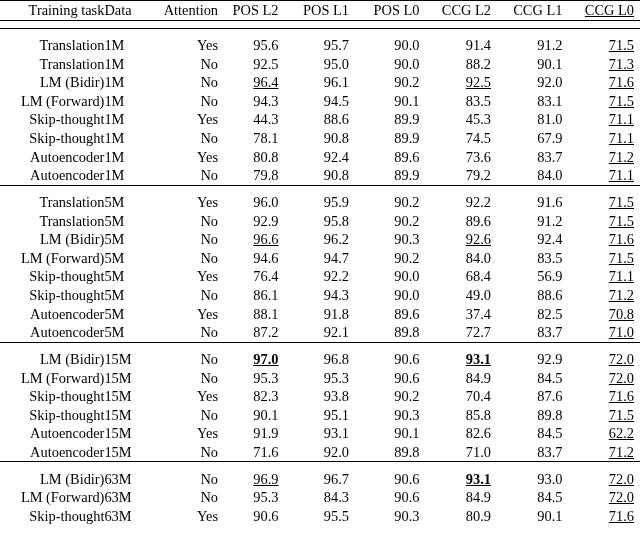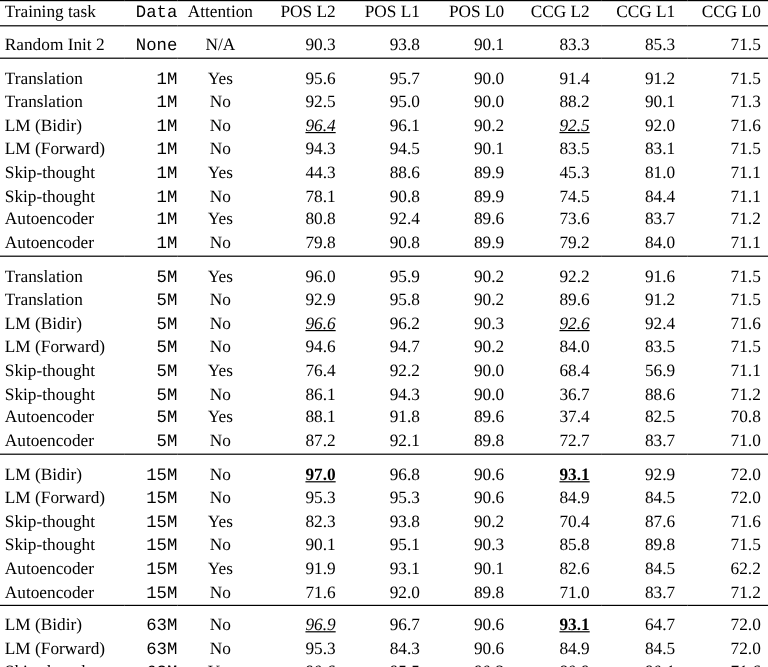--- a/index.html
+++ b/index.html
@@ -26,37 +26,37 @@
     line-height: 1.0;
   }
   table.results td,
   table.results th {
     padding: 2.1px 0 2.1px 0;
     vertical-align: baseline;
     white-space: nowrap;
     font-weight: normal;
   }
   
-  .c-task  { text-align: left;  width: 108px; padding-left: 4px !important; }
-  .c-data  { text-align: right;  width: 48px; font-family: Liberation Mono, monospace; }
-  .c-attn  { text-align: center;  width: 80px; }
+  .c-task  { text-align: right;  width: 108px; padding-left: 4px !important; }
+  .c-data  { text-align: left;  width: 48px; }
+  .c-attn  { text-align: right;  width: 80px; }
   .c-num   { text-align: right; width: 67px; padding-right: 10px !important; }
-  .c-num.last { padding-right: 6px !important; }
+  .c-num.last { padding-right: 6px !important; text-decoration: underline; }
 
   thead th { text-align: left; }
   thead th.c-num { }
 
   
   tr.rule-top td, tr.rule-top th { border-top: 1.2px solid #000; }
   tr.head-row th { border-bottom: none; }
   tr.rule-double td { border-top: 1.1px solid #000; }
   tr.rule-mid td { border-top: 0.9px solid #000; }
   .spacer-sm { height: 3px; }
 
-  .val-u { text-decoration: underline; font-style: italic; }
+  .val-u { text-decoration: underline; }
   .val-bu { font-weight: bold; text-decoration: underline; text-align: center; }
 </style>
 </head>
 <body>
 
 <div id="table-wrap">
   <table class="results">
     <thead>
       <tr class="rule-top head-row">
         <th class="c-task">Training task</th>
@@ -67,31 +67,20 @@
         <th class="c-num">POS L0</th>
         <th class="c-num">CCG L2</th>
         <th class="c-num">CCG L1</th>
         <th class="c-num last">CCG L0</th>
       </tr>
     </thead>
     <tbody id="table-body">
         <tr class="rule-double">
           <td colspan="9" class="spacer-sm"></td>
         </tr>
-        <tr>
-          <td class="c-task">Random Init 2</td>
-          <td class="c-data">None</td>
-          <td class="c-attn">N/A</td>
-          <td class="c-num">90.3</td>
-          <td class="c-num">93.8</td>
-          <td class="c-num">90.1</td>
-          <td class="c-num">83.3</td>
-          <td class="c-num">85.3</td>
-          <td class="c-num last">71.5</td>
-        </tr>
         <tr class="rule-mid">
           <td colspan="9" class="spacer-sm"></td>
         </tr>
         <tr>
           <td class="c-task">Translation</td>
           <td class="c-data">1M</td>
           <td class="c-attn">Yes</td>
           <td class="c-num">95.6</td>
           <td class="c-num">95.7</td>
           <td class="c-num">90.0</td>
@@ -144,21 +133,21 @@
           <td class="c-num last">71.1</td>
         </tr>
         <tr>
           <td class="c-task">Skip-thought</td>
           <td class="c-data">1M</td>
           <td class="c-attn">No</td>
           <td class="c-num">78.1</td>
           <td class="c-num">90.8</td>
           <td class="c-num">89.9</td>
           <td class="c-num">74.5</td>
-          <td class="c-num">84.4</td>
+          <td class="c-num">67.9</td>
           <td class="c-num last">71.1</td>
         </tr>
         <tr>
           <td class="c-task">Autoencoder</td>
           <td class="c-data">1M</td>
           <td class="c-attn">Yes</td>
           <td class="c-num">80.8</td>
           <td class="c-num">92.4</td>
           <td class="c-num">89.6</td>
           <td class="c-num">73.6</td>
@@ -234,21 +223,21 @@
           <td class="c-num">56.9</td>
           <td class="c-num last">71.1</td>
         </tr>
         <tr>
           <td class="c-task">Skip-thought</td>
           <td class="c-data">5M</td>
           <td class="c-attn">No</td>
           <td class="c-num">86.1</td>
           <td class="c-num">94.3</td>
           <td class="c-num">90.0</td>
-          <td class="c-num">36.7</td>
+          <td class="c-num">49.0</td>
           <td class="c-num">88.6</td>
           <td class="c-num last">71.2</td>
         </tr>
         <tr>
           <td class="c-task">Autoencoder</td>
           <td class="c-data">5M</td>
           <td class="c-attn">Yes</td>
           <td class="c-num">88.1</td>
           <td class="c-num">91.8</td>
           <td class="c-num">89.6</td>
@@ -340,21 +329,21 @@
           <td colspan="9" class="spacer-sm"></td>
         </tr>
         <tr>
           <td class="c-task">LM (Bidir)</td>
           <td class="c-data">63M</td>
           <td class="c-attn">No</td>
           <td class="c-num"><span class="val-u">96.9</span></td>
           <td class="c-num">96.7</td>
           <td class="c-num">90.6</td>
           <td class="c-num"><span class="val-bu">93.1</span></td>
-          <td class="c-num">64.7</td>
+          <td class="c-num">93.0</td>
           <td class="c-num last">72.0</td>
         </tr>
         <tr>
           <td class="c-task">LM (Forward)</td>
           <td class="c-data">63M</td>
           <td class="c-attn">No</td>
           <td class="c-num">95.3</td>
           <td class="c-num">84.3</td>
           <td class="c-num">90.6</td>
           <td class="c-num">84.9</td>

